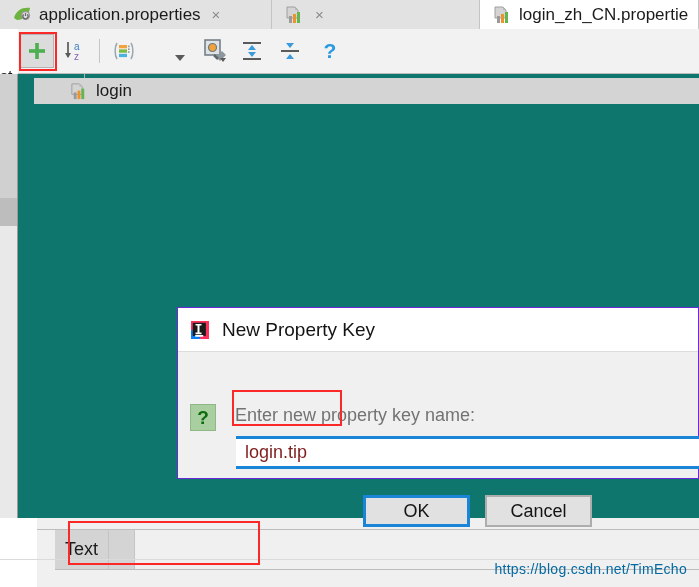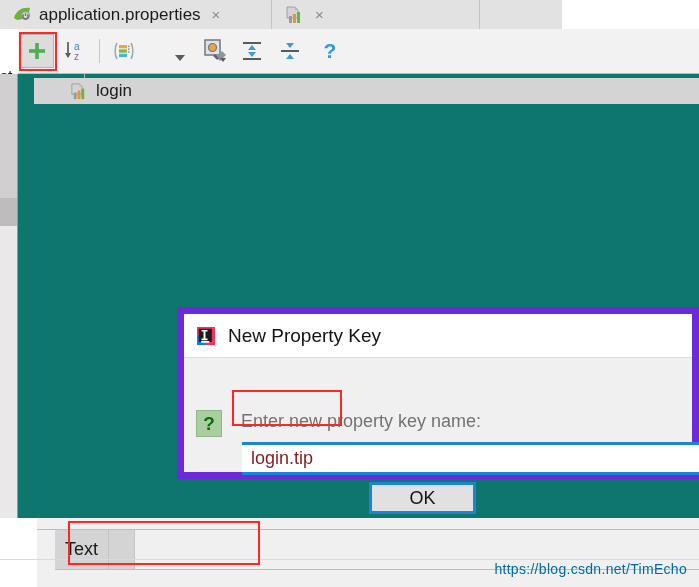--- a/index.html
+++ b/index.html
@@ -13,21 +13,21 @@
     background: #ffffff;
     font-family: "Liberation Sans", sans-serif;
     position: relative;
     -webkit-font-smoothing: antialiased;
   }
 
   
   #tab-strip {
     position: absolute;
     left: 0; top: 0;
-    width: 562px; height: 29px;
+    width: 699px; height: 29px;
     background: #e2e2e2;
     display: flex;
     align-items: stretch;
     box-sizing: border-box;
   }
   .etab {
     display: flex;
     align-items: center;
     gap: 7px;
     padding: 0 9px 0 12px;
@@ -153,21 +153,21 @@
     width: 1px; height: 444px;
     background: #9a9a9a;
   }
 
   
   #dialog {
     position: absolute;
     left: 177px; top: 307px;
     width: 522px; height: 172px;
     background: #f0f0f0;
-    border: 7px solid #6d28d9;
+    border: 1px solid #6d28d9;
     box-sizing: border-box;
     z-index: 40;
   }
   #dialog-titlebar {
     height: 44px;
     background: #ffffff;
     border-bottom: 1px solid #dcdcdc;
     display: flex;
     align-items: center;
     gap: 11px;
@@ -213,21 +213,21 @@
     box-sizing: border-box;
     font-size: 18px;
     color: #7f1d1d;
     font-family: "Liberation Sans", sans-serif;
     padding: 0 0 0 9px;
     outline: none;
     line-height: 27px;
   }
   #btn-row {
     position: absolute;
-    left: 0; top: 124px;
+    left: 0; top: 143px;
     width: 522px;
     display: flex;
     gap: 15px;
     padding-left: 185px;
     box-sizing: border-box;
   }
   .dlg-btn {
     width: 107px; height: 32px;
     background: #e1e1e1;
     font-size: 18px;
@@ -328,20 +328,32 @@
         <path d="M3 2 h8 l3 3 v8 h-11 Z" fill="#d4d4d4" stroke="#9a9a9a" stroke-width="0.9"></path>
         <path d="M11 2 v3 h3 Z" fill="#b8b8b8"></path>
         <rect x="5" y="11" width="3" height="7" fill="#9a9a9a"></rect>
         <rect x="9" y="9" width="3" height="9" fill="#f0922b"></rect>
         <rect x="13" y="7" width="3" height="11" fill="#64b450"></rect>
       </svg>
     </span>
     <span class="tab-close">×</span>
   </div>
 
+  <div class="etab active" style="flex:1 1 auto">
+    <span class="ico">
+      <svg width="20" height="20" viewBox="0 0 20 20">
+        <path d="M3 2 h8 l3 3 v8 h-11 Z" fill="#d4d4d4" stroke="#9a9a9a" stroke-width="0.9"></path>
+        <path d="M11 2 v3 h3 Z" fill="#b8b8b8"></path>
+        <rect x="5" y="11" width="3" height="7" fill="#9a9a9a"></rect>
+        <rect x="9" y="9" width="3" height="9" fill="#f0922b"></rect>
+        <rect x="13" y="7" width="3" height="11" fill="#64b450"></rect>
+      </svg>
+    </span>
+    <span class="etab-label">login_zh_CN.propertie</span>
+  </div>
 </div>
 
 <div id="left-gutter"></div>
 <div id="left-frag-text">st</div>
 <div id="left-scrollbar"></div>
 <div id="left-scrollbar2"></div>
 <div id="left-lower"></div>
 <div id="left-vline"></div>
 
 <div id="toolbar">
@@ -460,20 +472,21 @@
     <div id="help-icon-box">
       <span>?</span>
     </div>
 
     <div id="prompt-label">Enter new property key name:</div>
 
     <input id="key-input" type="text" value="login.tip" style="">
 
     <div id="btn-row">
       <div class="dlg-btn default">OK</div>
+      <div class="dlg-btn normal">Cancel</div>
     </div>
   </div>
 </div>
 
 <div class="red-box" style="left:232px; top:390px; width:110px; height:36px; z-index:61;"></div>
 
 <div id="bottom-area">
   <div id="bottom-strip-left"></div>
 
   <div id="bottom-tab-strip">

